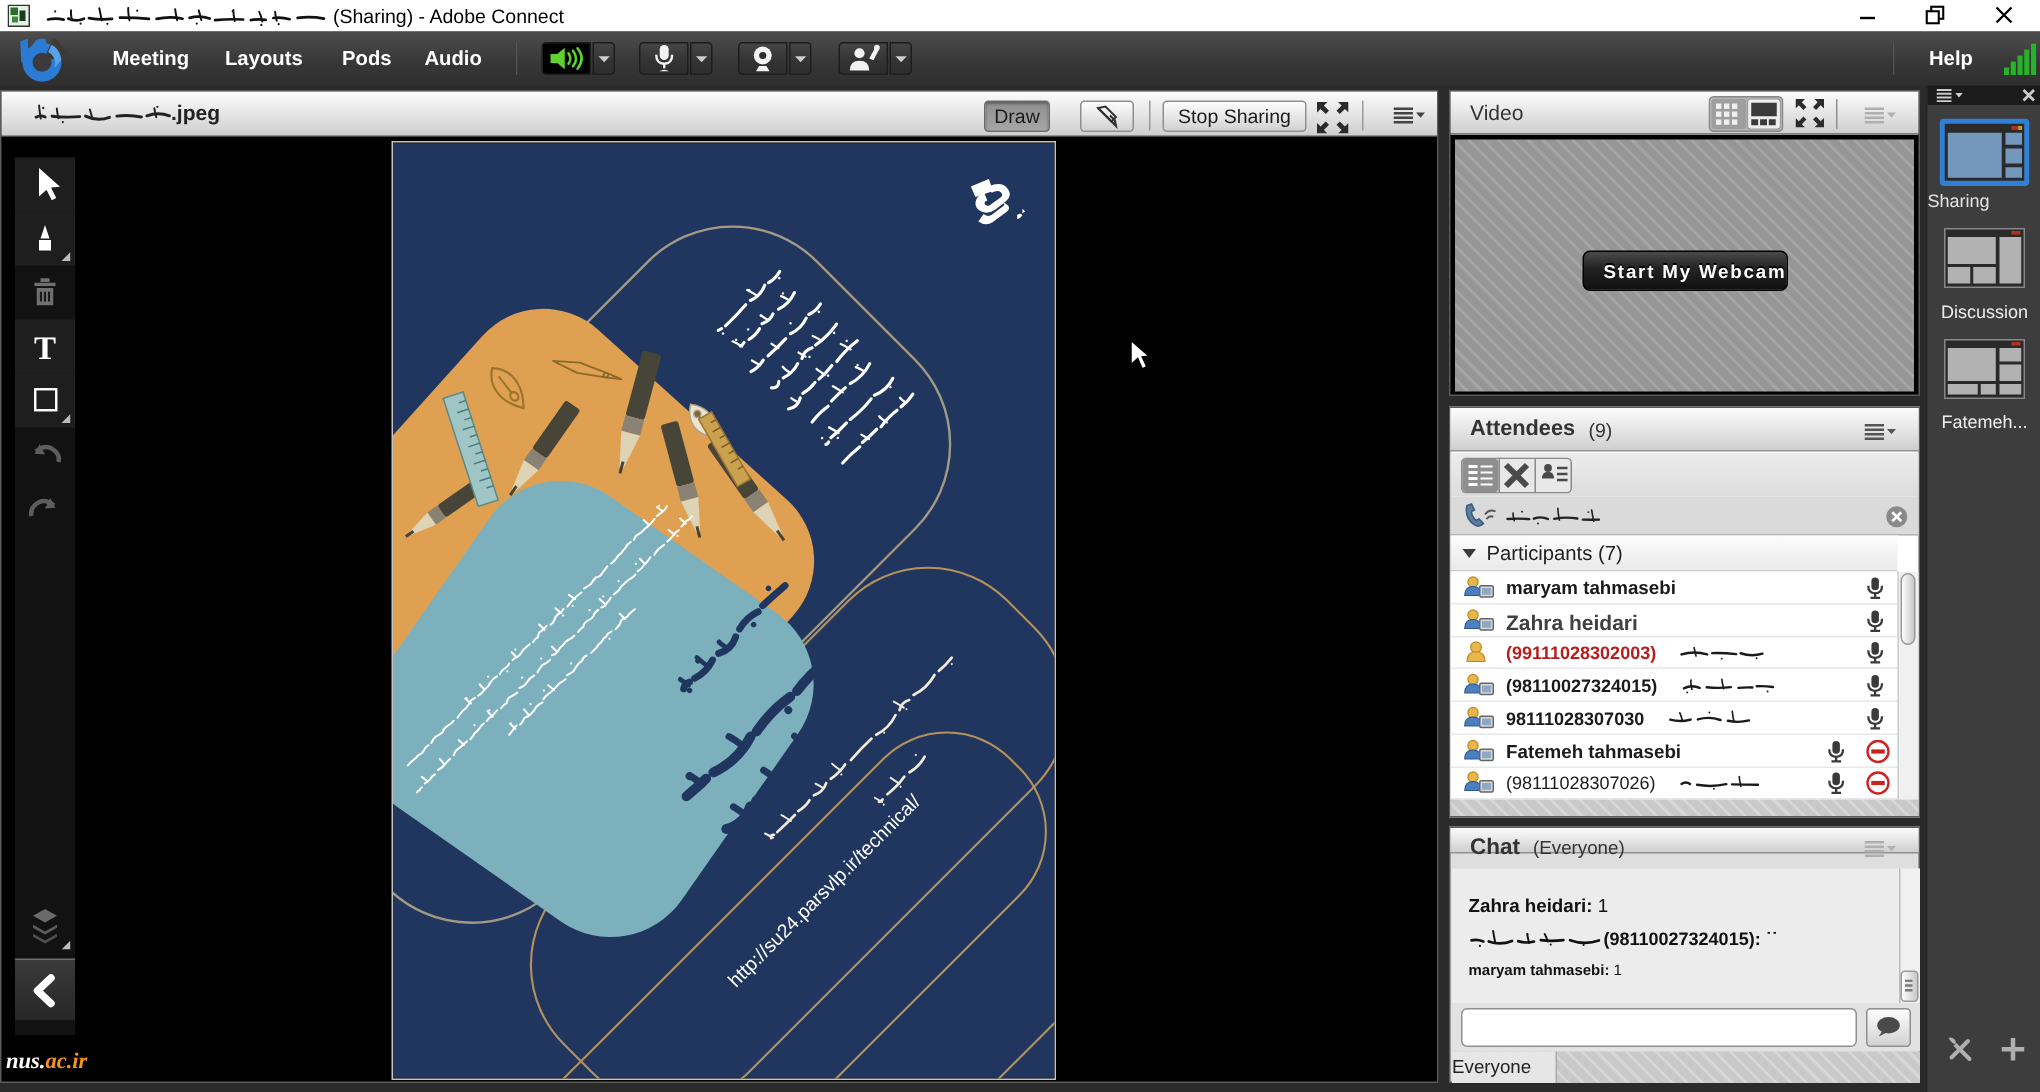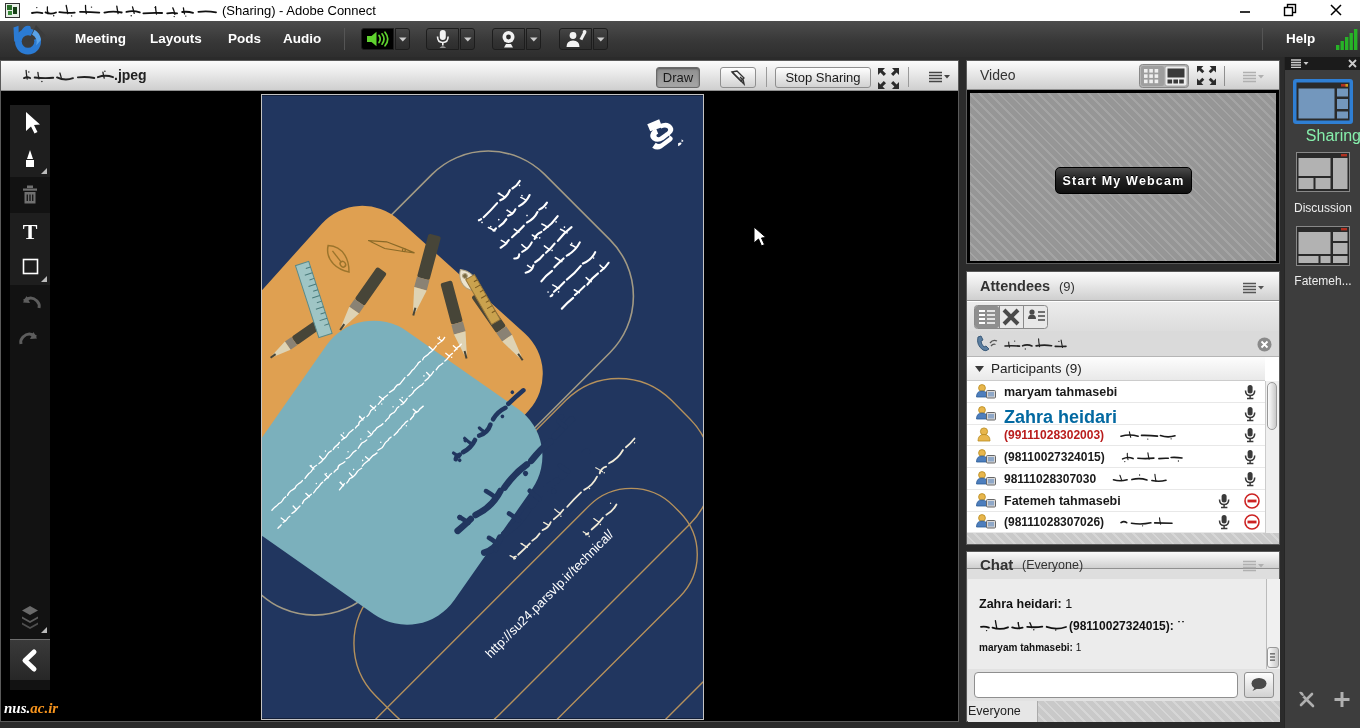--- a/index.html
+++ b/index.html
@@ -542,21 +542,21 @@
           <path d="M0 0 h6.4 l-2.2 2.2 3.1 3.1 -2 2 -3.1-3.1 L0 6.4 Z" fill="#2b2b2b"></path>
         </g>
       </svg>
       <div class="abs" style="left:257px;top:5px;width:1px;height:20px;background:#8f8f8f"></div>
       <svg class="abs" style="left:276px;top:10px" width="22" height="12">
         <path d="M0 1.5 h13 M0 4.5 h13 M0 7.5 h13 M0 10.5 h13" stroke="#b0b0b0" stroke-width="1.6"></path>
         <path d="M15 4 l6 0 -3 3.5 Z" fill="#b0b0b0"></path>
       </svg>
     </div>
     <div class="abs stripes" style="left:3px;top:32px;width:306px;height:168px"></div>
-    <div class="abs" style="left:88px;top:106px;width:137px;height:27px;border-radius:5px;background:linear-gradient(#4a4a4a,#222 45%,#101010);border:1px solid #000;color:#fff;font-weight:bold;font-size:12.5px;letter-spacing:1.2px;text-align:center;line-height:26px;text-shadow:0 -1px 0 #000">Start My Webcam</div>
+    <div class="abs" style="left:88px;top:106px;width:137px;height:27px;border-radius:5px;background:linear-gradient(#4a4a4a,#222 45%,#101010);border:1px solid #000;color:#fff;font-weight:bold;font-size:12.5px;letter-spacing:1.2px;text-align:right;line-height:26px;text-shadow:0 -1px 0 #000">Start My Webcam</div>
   </div>
 <div class="pod" style="left:966px;top:271px;width:314px;height:274px;background:#fff">
     <div class="podhead">
       <div class="abs" style="left:13px;top:6px;font-size:14.5px;font-weight:bold;color:#333">Attendees</div>
       <div class="abs" style="left:92px;top:7px;font-size:13px;color:#333">(9)</div>
       <svg class="abs" style="left:276px;top:10px" width="22" height="12">
         <path d="M0 1.5 h13 M0 4.5 h13 M0 7.5 h13 M0 10.5 h13" stroke="#555" stroke-width="1.6"></path>
         <path d="M15 4 l6 0 -3 3.5 Z" fill="#555"></path>
       </svg>
     </div>
@@ -605,21 +605,21 @@
       </svg>
       <svg class="abs" style="left:290px;top:6px" width="15" height="15">
         <circle cx="7.5" cy="7.5" r="7" fill="#8a8a8a"></circle>
         <path d="M4.5 4.5 l6 6 M10.5 4.5 l-6 6" stroke="#fff" stroke-width="1.8"></path>
       </svg>
     </div>
     <div class="abs" style="left:0px;top:85px;width:298px;height:24px;background:linear-gradient(#fdfdfd,#e9e9e9);border-bottom:1px solid #ccc">
       <svg class="abs" style="left:8px;top:8px" width="10" height="8">
         <path d="M0 1 h9 l-4.5 6 Z" fill="#3a3a3a"></path>
       </svg>
-      <div class="abs" style="left:24px;top:4px;font-size:13.5px;color:#222">Participants (9)</div>
+      <div class="abs" style="left:24px;top:4px;font-size:13.5px;color:#222">Participants (7)</div>
     </div>
     <div class="abs" style="left:0;top:109px;width:298px;height:152px;background:#fff"></div>
     <div class="abs" style="left:0;top:109.0px;width:298px;height:22px;border-bottom:1px solid #e8e8e8"></div>
     <svg class="abs" style="left:8px;top:111.0px" width="22" height="18">
       <g>
         <circle cx="7" cy="5" r="3.4" fill="#e8b64c" stroke="#b88a20" stroke-width=".8"></circle>
         <path d="M1.5 14 q0-6 5.5-6 q5.5 0 5.5 6 Z" fill="#4d7ebd" stroke="#2a5a96" stroke-width=".8"></path>
         <rect x="11.5" y="7.5" width="9" height="7.5" rx="1" fill="#d8d8d8" stroke="#666" stroke-width="1"></rect>
         <rect x="13" y="9" width="6" height="4.5" fill="#8fa8c8"></rect>
       </g>
@@ -634,21 +634,21 @@
     </svg>
     <div class="abs" style="left:0;top:130.7px;width:298px;height:22px;border-bottom:1px solid #e8e8e8"></div>
     <svg class="abs" style="left:8px;top:132.7px" width="22" height="18">
       <g>
         <circle cx="7" cy="5" r="3.4" fill="#e8b64c" stroke="#b88a20" stroke-width=".8"></circle>
         <path d="M1.5 14 q0-6 5.5-6 q5.5 0 5.5 6 Z" fill="#4d7ebd" stroke="#2a5a96" stroke-width=".8"></path>
         <rect x="11.5" y="7.5" width="9" height="7.5" rx="1" fill="#d8d8d8" stroke="#666" stroke-width="1"></rect>
         <rect x="13" y="9" width="6" height="4.5" fill="#8fa8c8"></rect>
       </g>
     </svg>
-    <div class="abs" style="left:37px;top:134.7px;font-size:18px;font-weight:bold;color:#0369a1">Zahra heidari</div>
+    <div class="abs" style="left:37px;top:134.7px;font-size:14px;font-weight:bold;color:#404040">Zahra heidari</div>
     <svg class="abs" style="left:276px;top:133.7px" width="14" height="17">
       <g transform="translate(2,1)">
         <rect x="2.6" y="0" width="5" height="8.5" rx="2.5" fill="#3a3a3a"></rect>
         <path d="M0.5 5.5 q0 5 4.6 5 q4.6 0 4.6-5" stroke="#3a3a3a" stroke-width="1.5" fill="none"></path>
         <path d="M5.1 10.5 V13 M2 13.5 h6.4" stroke="#3a3a3a" stroke-width="1.5"></path>
       </g>
     </svg>
     <div class="abs" style="left:0;top:152.4px;width:298px;height:22px;border-bottom:1px solid #e8e8e8"></div>
     <svg class="abs" style="left:8px;top:154.4px" width="22" height="18">
       <g>
@@ -753,21 +753,21 @@
     </svg>
     <div class="abs" style="left:0;top:239.2px;width:298px;height:22px;border-bottom:1px solid #e8e8e8"></div>
     <svg class="abs" style="left:8px;top:241.2px" width="22" height="18">
       <g>
         <circle cx="7" cy="5" r="3.4" fill="#e8b64c" stroke="#b88a20" stroke-width=".8"></circle>
         <path d="M1.5 14 q0-6 5.5-6 q5.5 0 5.5 6 Z" fill="#4d7ebd" stroke="#2a5a96" stroke-width=".8"></path>
         <rect x="11.5" y="7.5" width="9" height="7.5" rx="1" fill="#d8d8d8" stroke="#666" stroke-width="1"></rect>
         <rect x="13" y="9" width="6" height="4.5" fill="#8fa8c8"></rect>
       </g>
     </svg>
-    <div class="abs" style="left:37px;top:243.2px;font-size:12px;font-weight:bold;color:#1a1a1a">(98111028307026)</div>
+    <div class="abs" style="left:37px;top:243.2px;font-size:12px;font-weight:normal;color:#1a1a1a">(98111028307026)</div>
     <svg style="position:absolute;left:152px;top:243.2px" width="54" height="14" viewBox="0 0 54 14">
       <g transform="translate(1,1)">
         <path d="M52.0 7.2 Q43.3 7.0 34.7 6.9" stroke="#1a1a1a" stroke-width="1.6" stroke-linecap="round" fill="none"></path>
         <path d="M40.6 8.2 Q39.6 3.9 39.5 1.7" stroke="#1a1a1a" stroke-width="1.1" stroke-linecap="round" fill="none"></path>
         <path d="M30.9 6.8 Q21.2 8.9 11.4 7.2" stroke="#1a1a1a" stroke-width="1.6" stroke-linecap="round" fill="none"></path>
         <circle cx="22.6" cy="9.8" r="0.64" fill="#1a1a1a"></circle>
         <path d="M6.7 6.7 Q3.9 4.6 1.0 6.6" stroke="#1a1a1a" stroke-width="1.6" stroke-linecap="round" fill="none"></path>
       </g>
     </svg>
     <svg class="abs" style="left:250px;top:242.2px" width="14" height="17">
@@ -845,21 +845,21 @@
     <svg class="abs" style="left:8px;top:22px" width="60" height="45">
 <rect x="0" y="0" width="60" height="45" rx="3" fill="#2f7fd4"></rect>
 <rect x="3.5" y="3.5" width="53" height="38" fill="#2a2a2a"></rect>
 <rect x="48" y="5" width="7" height="2.6" fill="#b03020"></rect>
       <rect x="52.5" y="5" width="2.5" height="2.6" fill="#c8a020"></rect>
 <rect x="5.5" y="9.5" width="36" height="30" fill="#7397bd"></rect>
 <rect x="44" y="9.5" width="11" height="8" fill="#7397bd"></rect>
 <rect x="44" y="20" width="11" height="10" fill="#7397bd"></rect>
 <rect x="44" y="32.5" width="11" height="7" fill="#7397bd"></rect>
 </svg>
-    <div class="abs" style="left:0;top:70px;width:76px;text-align:right;font-size:16px;color:#86efac">Sharing</div>
+    <div class="abs" style="left:0;top:70px;width:76px;text-align:left;font-size:12px;color:#e5e5e5">Sharing</div>
     <svg class="abs" style="left:11px;top:95px" width="54" height="40">
 <rect x="0.5" y="0.5" width="53" height="39" fill="#2a2a2a" stroke="#888"></rect>
 <rect x="45" y="2" width="6" height="2.4" fill="#b03020"></rect>
 <rect x="2.5" y="6" width="32" height="18" fill="#b2b2b2"></rect>
 <rect x="37" y="6" width="14.5" height="31" fill="#b2b2b2"></rect>
 <rect x="2.5" y="26" width="15" height="11" fill="#b2b2b2"></rect>
 <rect x="19.5" y="26" width="15" height="11" fill="#b2b2b2"></rect>
 </svg>
     <div class="abs" style="left:0;top:144px;width:76px;text-align:center;font-size:12px;color:#eee">Discussion</div>
     <svg class="abs" style="left:11px;top:169px" width="54" height="40">

